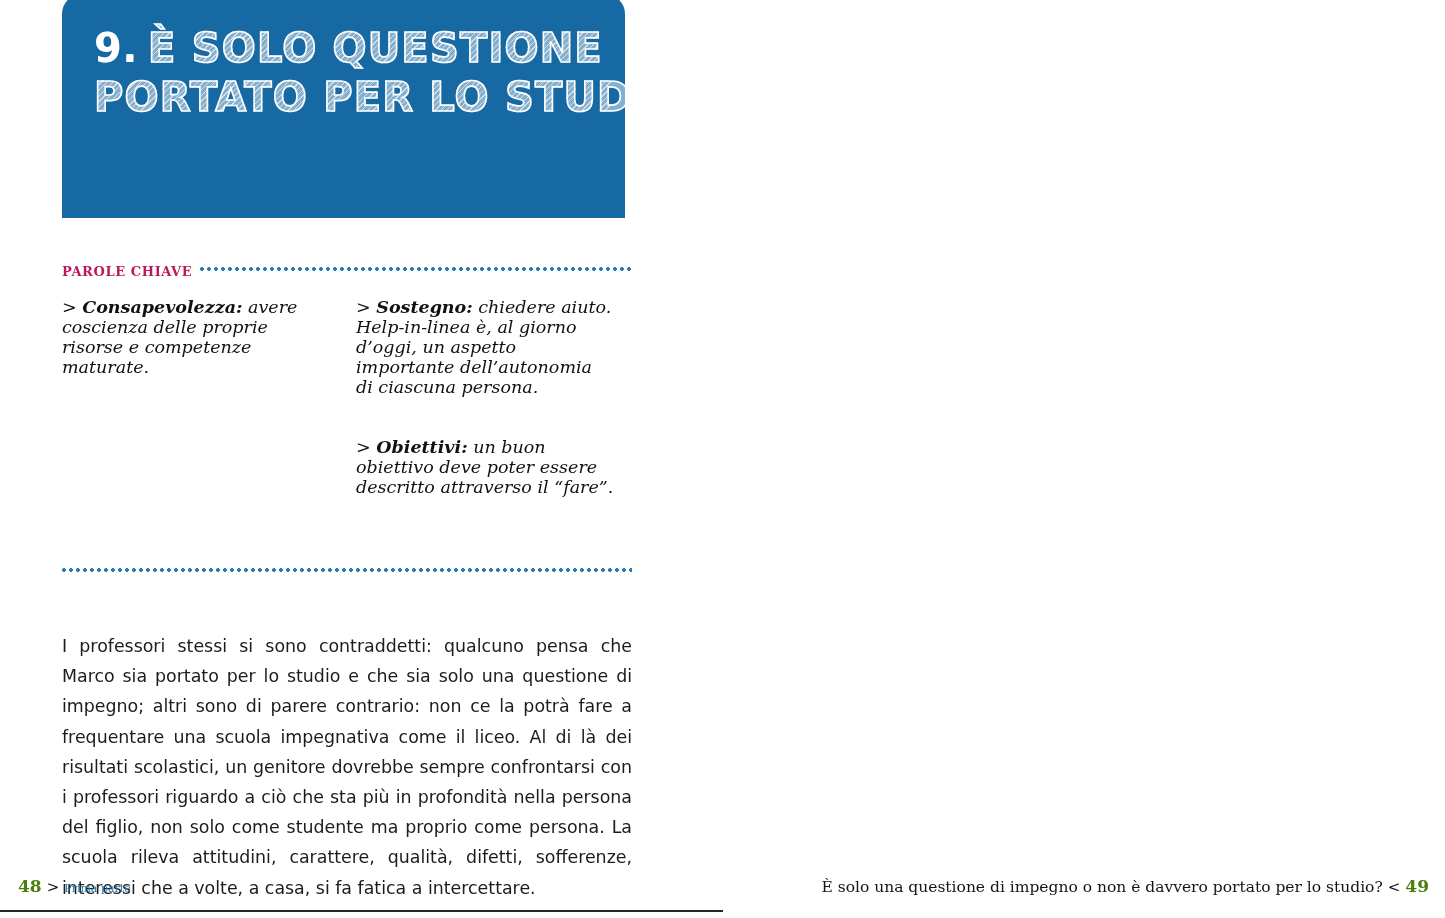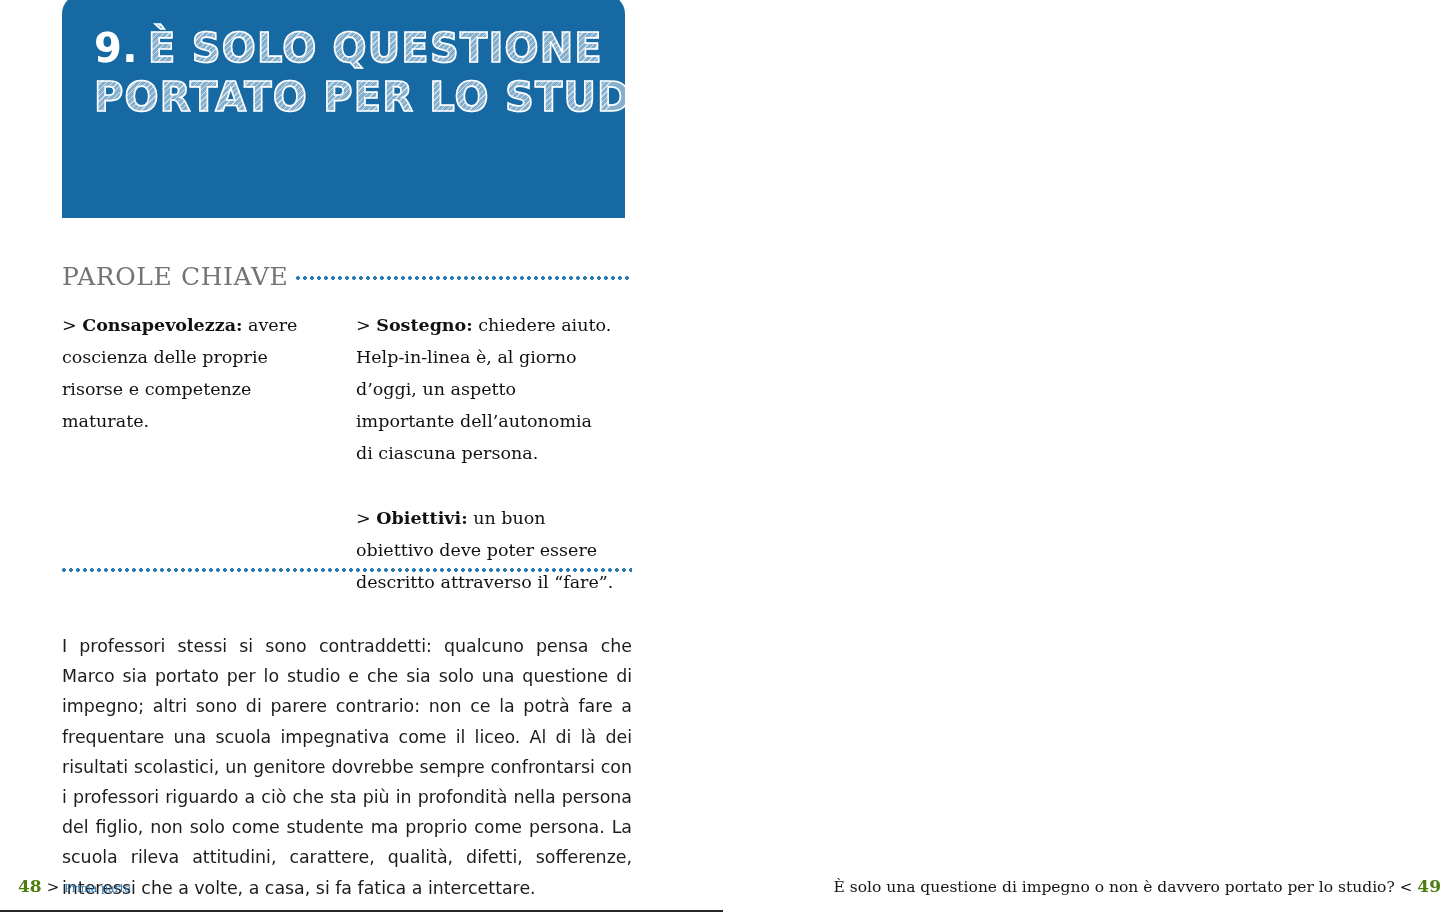--- a/index.html
+++ b/index.html
@@ -90,24 +90,24 @@
     top: 262px;
     width: 570px;
   }
   #keywords-head {
     display: flex;
     align-items: baseline;
     gap: 8px;
   }
   #keywords-title {
     font-family: "DejaVu Serif", serif;
-    font-weight: 400;
-    font-size: 25px;
+    font-weight: 700;
+    font-size: 13px;
     letter-spacing: 0.6px;
-    color: #737373;
+    color: #be185d;
     white-space: nowrap;
   }
   .dotline {
     flex: 1 1 auto;
     height: 14px;
     background-image: radial-gradient(circle at 1.9px 50%, #2a7ab5 1.9px, rgba(0,0,0,0) 2.1px);
     background-size: 7px 14px;
     background-repeat: repeat-x;
     background-position: 0 55%;
   }
@@ -131,28 +131,29 @@
     position: absolute;
     top: 0;
     width: 258px;
   }
   .kw-col-left  { left: 0px;   }
   .kw-col-right { left: 294px; }
 
   .kw-item {
     font-family: "DejaVu Serif", serif;
     font-size: 17.5px;
-    line-height: 32px;
+    line-height: 20px;
     color: #111111;
     margin-bottom: 28px;
+    font-style: italic;
   }
   .kw-item .chev { font-weight: 400; }
   .kw-item .term { font-weight: 700; }
 
-  .kw-col-right .kw-item:first-child { margin-bottom: 17px; }
+  .kw-col-right .kw-item:first-child { margin-bottom: 24px; }
   .kw-spacer-right { height: 16px; }
 
   
   .bodytext {
     font-family: "DejaVu Sans", sans-serif;
     font-size: 17.4px;
     line-height: 30.2px;
     color: #1c1c1c;
     text-align: justify;
     text-justify: inter-word;
@@ -173,21 +174,21 @@
     height: 34px;
   }
   .footer-rule {
     position: absolute;
     bottom: 6px;
     height: 2px;
     background: #262626;
   }
   #footer-left      { left: 18px;  width: 500px; }
   #footer-left-rule { left: 0px;   width: 723px; }
-  #footer-right     { right: 4px; width: 700px; text-align: right; }
+  #footer-right     { right: 16px; width: 700px; text-align: right; }
 
   .f-num {
     font-family: "DejaVu Serif", serif;
     font-weight: 700;
     font-size: 17px;
     color: #4d7c0f;
   }
   .f-arrow {
     font-family: "DejaVu Serif", serif;
     font-size: 15px;

